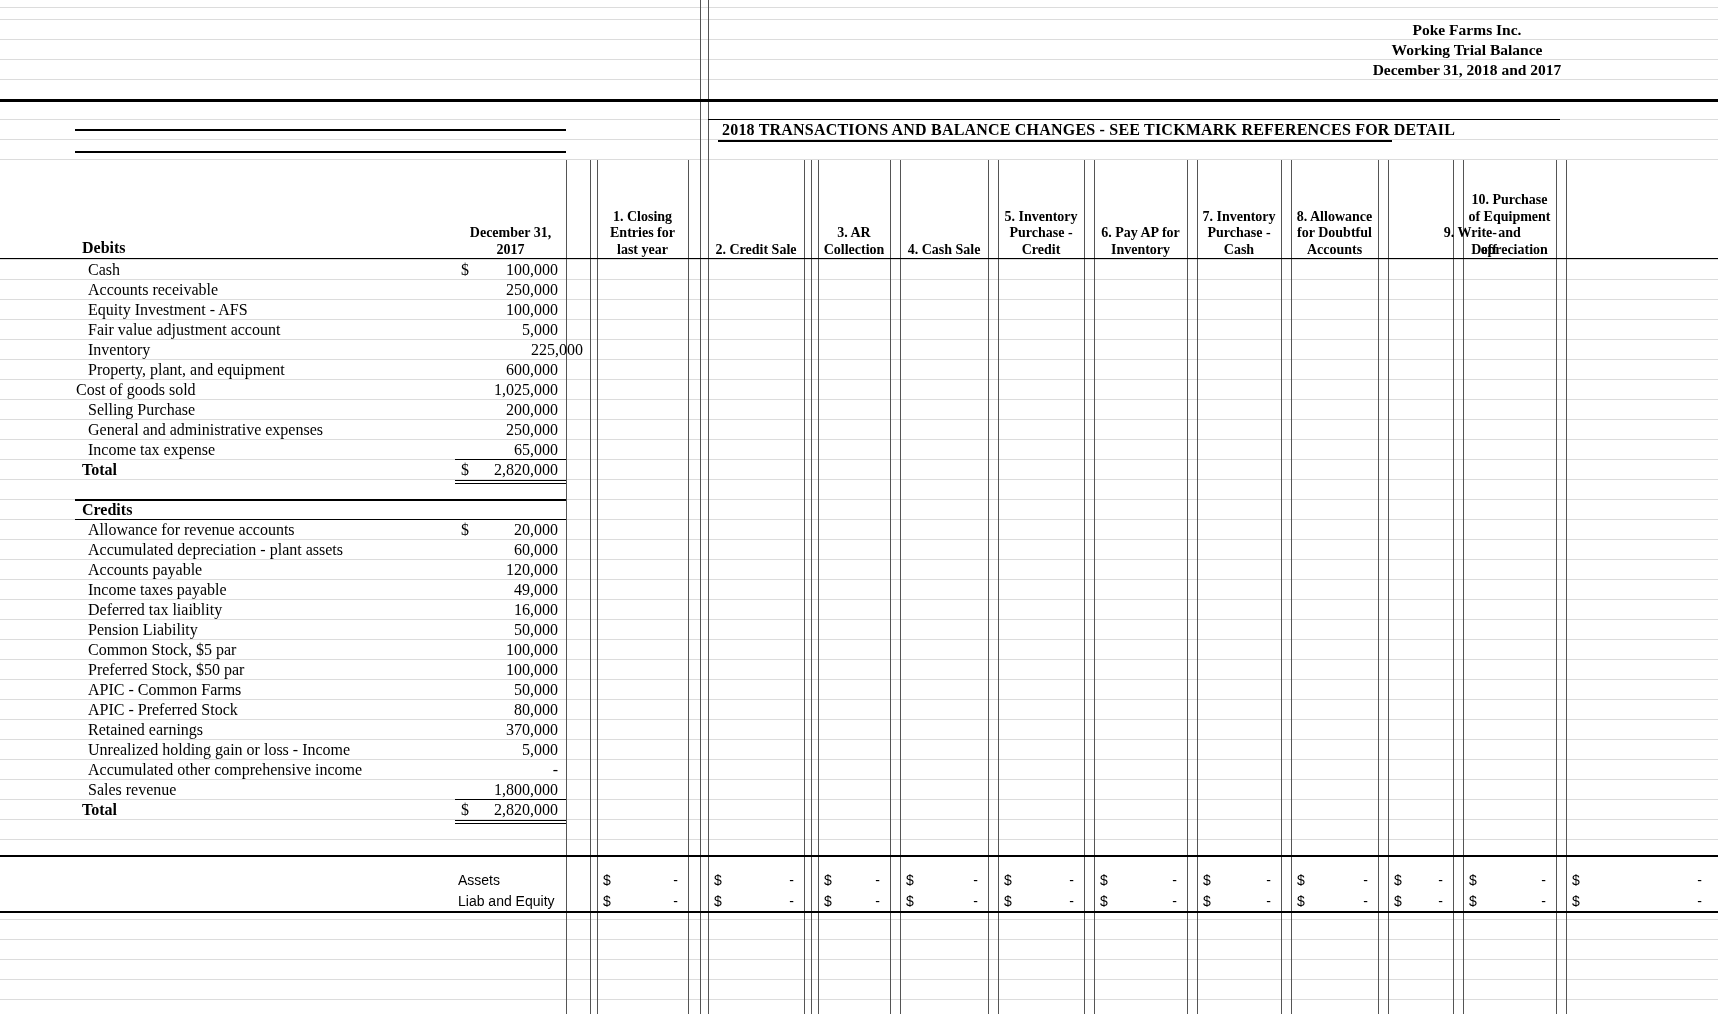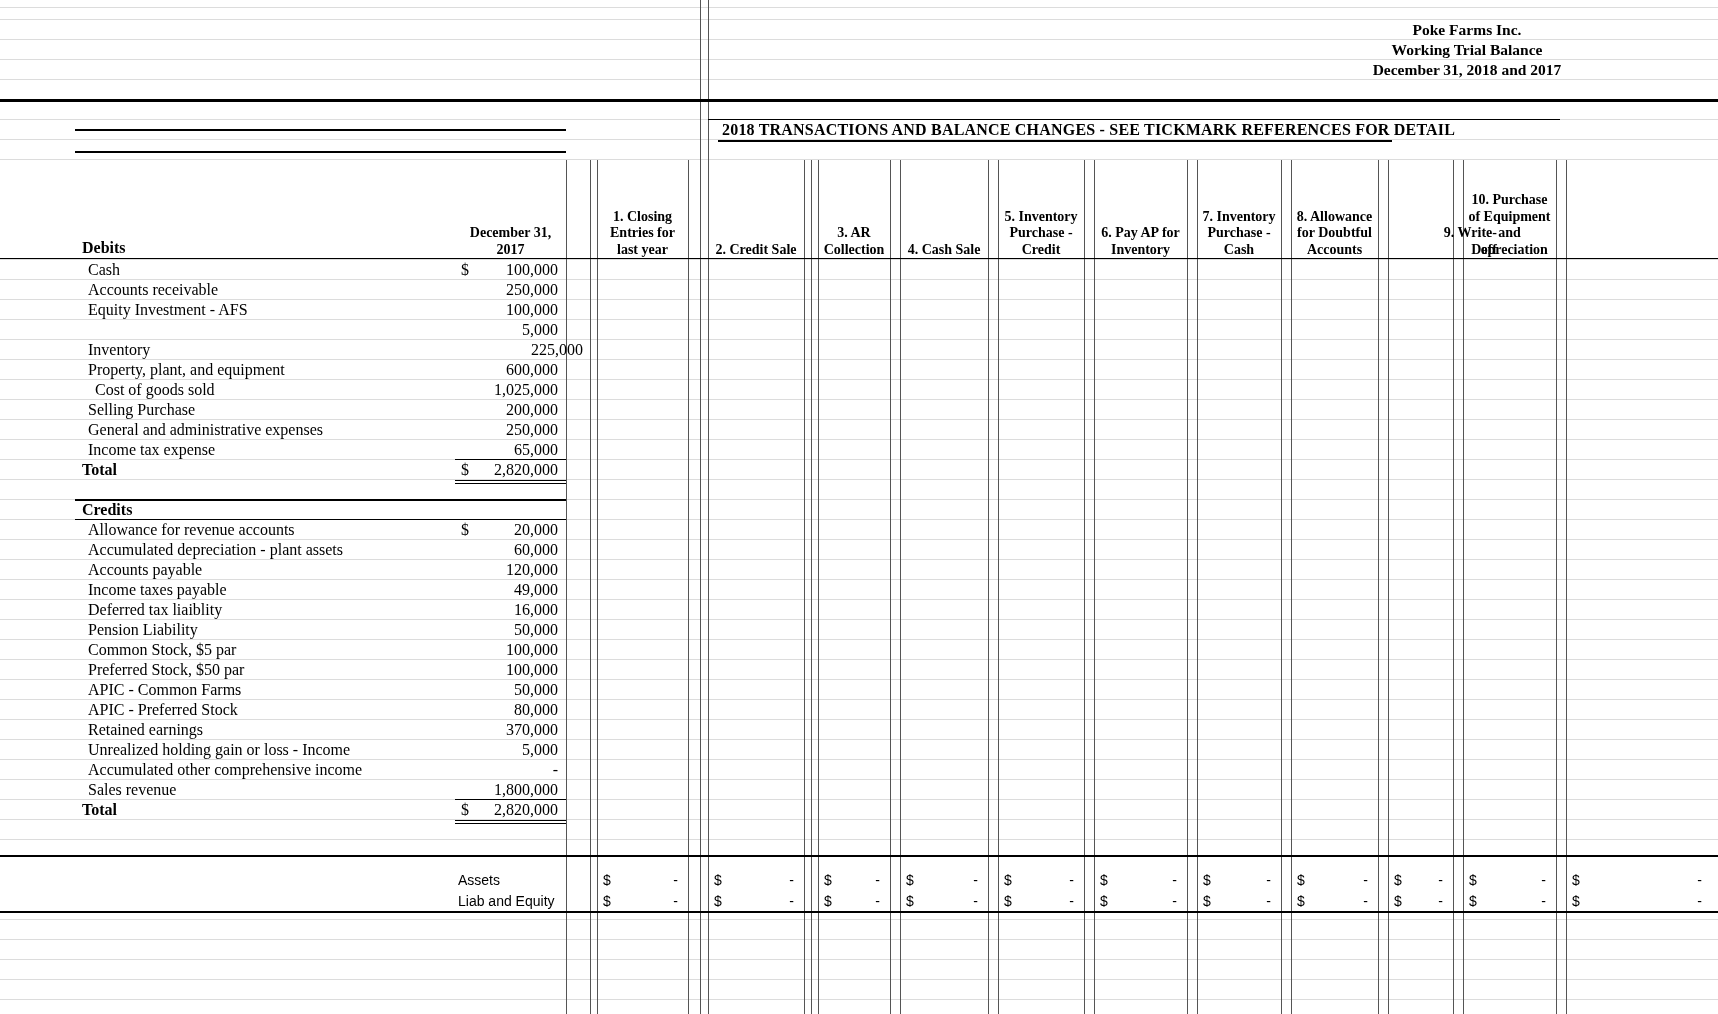--- a/index.html
+++ b/index.html
@@ -123,26 +123,27 @@
 of Equipment
 and
 Depreciation</div>
     <div class="cell" style="left: 88px; top: 260px; width: 362px;">Cash</div>
     <div class="cell" style="left: 461px; top: 260px; width: 20px;">$</div>
     <div class="cell val" style="left: 455px; top: 260px; width: 111px;">100,000</div>
     <div class="cell" style="left: 88px; top: 280px; width: 362px;">Accounts receivable</div>
     <div class="cell val" style="left: 455px; top: 280px; width: 111px;">250,000</div>
     <div class="cell" style="left: 88px; top: 300px; width: 362px;">Equity Investment - AFS</div>
     <div class="cell val" style="left: 455px; top: 300px; width: 111px;">100,000</div>
+    <div class="cell" style="left: 88px; top: 320px; width: 362px;">Fair value adjustment account</div>
     <div class="cell val" style="left: 455px; top: 320px; width: 111px;">5,000</div>
     <div class="cell" style="left: 88px; top: 340px; width: 362px;">Inventory</div>
     <div class="cell val" style="left: 480px; top: 340px; width: 111px;">225,000</div>
     <div class="cell" style="left: 88px; top: 360px; width: 362px;">Property, plant, and equipment</div>
     <div class="cell val" style="left: 455px; top: 360px; width: 111px;">600,000</div>
-    <div class="cell" style="left: 95px; top: 380px; width: 362px;">Cost of goods sold</div>
+    <div class="cell" style="left: 76px; top: 380px; width: 362px;">Cost of goods sold</div>
     <div class="cell val" style="left: 455px; top: 380px; width: 111px;">1,025,000</div>
     <div class="cell" style="left: 88px; top: 400px; width: 362px;">Selling Purchase</div>
     <div class="cell val" style="left: 455px; top: 400px; width: 111px;">200,000</div>
     <div class="cell" style="left: 88px; top: 420px; width: 362px;">General and administrative expenses</div>
     <div class="cell val" style="left: 455px; top: 420px; width: 111px;">250,000</div>
     <div class="cell" style="left: 88px; top: 440px; width: 362px;">Income tax expense</div>
     <div class="cell val" style="left: 455px; top: 440px; width: 111px;">65,000</div>
     <div class="cell" style="left: 88px; top: 520px; width: 362px;">Allowance for revenue accounts</div>
     <div class="cell" style="left: 461px; top: 520px; width: 20px;">$</div>
     <div class="cell val" style="left: 455px; top: 520px; width: 111px;">20,000</div>

